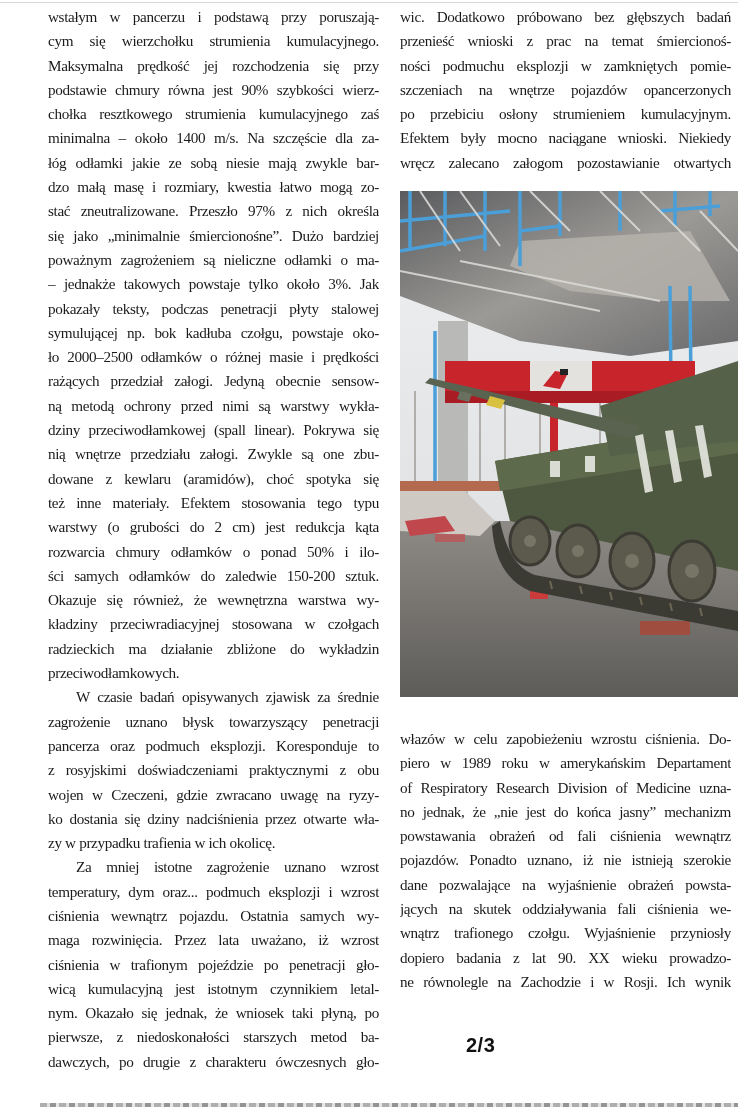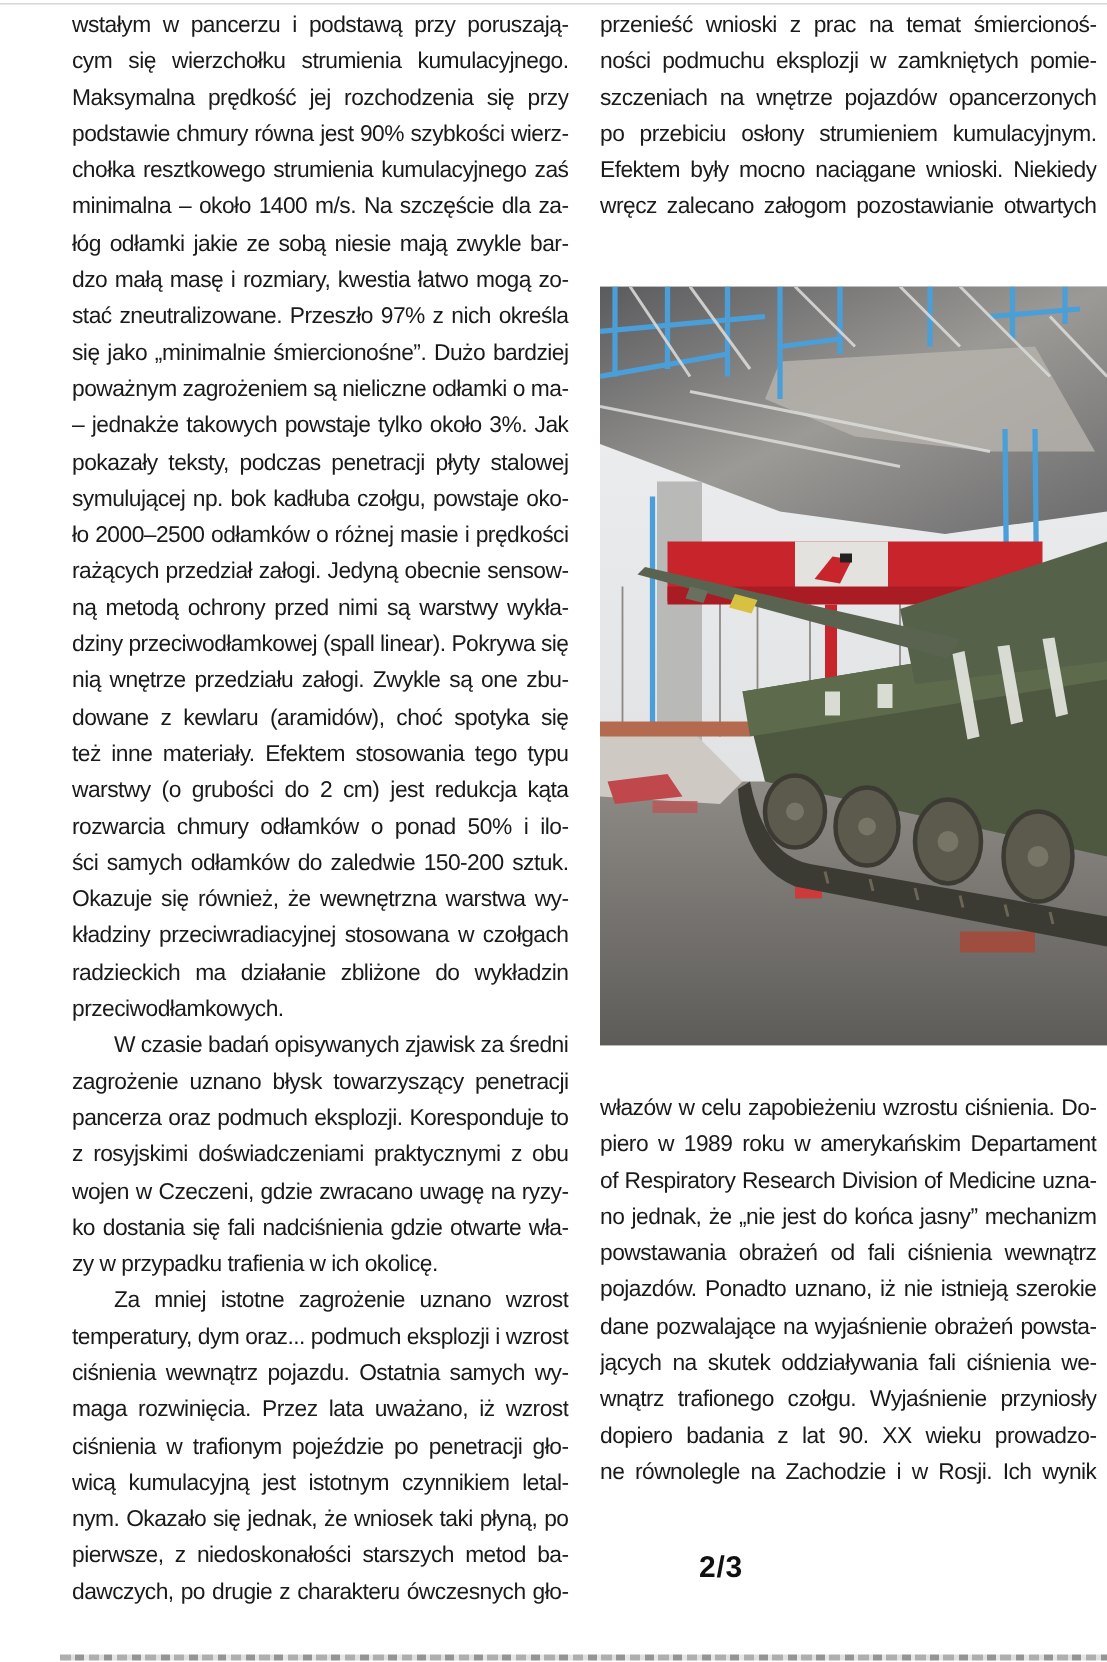--- a/index.html
+++ b/index.html
@@ -1,18 +1,18 @@
 <!DOCTYPE html>
 <html><head>
 <meta charset="utf-8">
 <style>
   html, body { margin: 0; padding: 0; background: #ffffff; }
   body { width: 738px; height: 1108px; position: relative; overflow: hidden; font-family: "Liberation Sans Narrow", "Liberation Sans", sans-serif; color: #1a1a1a; }
   .topline { position: absolute; left: 0; top: 2px; width: 738px; height: 1px; background: #d6d6d6; }
-  .col { position: absolute; font-size: 15.2px; line-height: 24.3px; letter-spacing: -0.35px; text-align: justify; }
+  .col { position: absolute; font-size: 15.2px; line-height: 24.3px; letter-spacing: -0.35px; text-align: justify; font-family: Liberation Serif, serif; }
   .col .ln { display: block; white-space: nowrap; text-align-last: justify; text-align: justify; height: 24.3px; overflow: hidden; }
   .col .ln.last { text-align-last: left; }
   .col .ln.indent { padding-left: 28px; }
   #left { left: 48px; top: 5px; width: 331px; }
   #right-top { left: 400px; top: 5px; width: 331px; }
   #right-bottom { left: 400px; top: 727px; width: 331px; }
   .photo { position: absolute; left: 400px; top: 191px; width: 338px; height: 506px; overflow: hidden; background: #8a8985; }
   .page-num { position: absolute; left: 466px; top: 1034px; font-family: "Liberation Sans", sans-serif; font-weight: bold; font-size: 20px; color: #111; letter-spacing: 0.5px; }
   .bottom-band { position: absolute; left: 40px; top: 1103px; width: 698px; height: 4px;
     background: repeating-linear-gradient(90deg, #9a9a9a 0 7px, #d8d8d8 7px 10px, #7a7a7a 10px 16px, #e0e0e0 16px 19px); opacity: 0.8; }
@@ -49,33 +49,34 @@
     <span class="ln">ści samych odłamków do zaledwie 150-200 sztuk.</span>
     <span class="ln">Okazuje się również, że wewnętrzna warstwa wy-</span>
     <span class="ln">kładziny przeciwradiacyjnej stosowana w czołgach</span>
     <span class="ln">radzieckich ma działanie zbliżone do wykładzin</span>
     <span class="ln last">przeciwodłamkowych.</span>
     <span class="ln indent">W czasie badań opisywanych zjawisk za średnie</span>
     <span class="ln">zagrożenie uznano błysk towarzyszący penetracji</span>
     <span class="ln">pancerza oraz podmuch eksplozji. Koresponduje to</span>
     <span class="ln">z rosyjskimi doświadczeniami praktycznymi z obu</span>
     <span class="ln">wojen w Czeczeni, gdzie zwracano uwagę na ryzy-</span>
-    <span class="ln">ko dostania się fali nadciśnienia gdzie otwarte wła-</span>
+    <span class="ln">ko dostania się dziny nadciśnienia przez otwarte wła-</span>
     <span class="ln last">zy w przypadku trafienia w ich okolicę.</span>
     <span class="ln indent">Za mniej istotne zagrożenie uznano wzrost</span>
     <span class="ln">temperatury, dym oraz... podmuch eksplozji i wzrost</span>
     <span class="ln">ciśnienia wewnątrz pojazdu. Ostatnia samych wy-</span>
     <span class="ln">maga rozwinięcia. Przez lata uważano, iż wzrost</span>
     <span class="ln">ciśnienia w trafionym pojeździe po penetracji gło-</span>
     <span class="ln">wicą kumulacyjną jest istotnym czynnikiem letal-</span>
     <span class="ln">nym. Okazało się jednak, że wniosek taki płyną, po</span>
     <span class="ln">pierwsze, z niedoskonałości starszych metod ba-</span>
     <span class="ln">dawczych, po drugie z charakteru ówczesnych gło-</span>
   </div>
 <div id="right-top" class="col">
+    <span class="ln">wic. Dodatkowo próbowano bez głębszych badań</span>
     <span class="ln">przenieść wnioski z prac na temat śmiercionoś-</span>
     <span class="ln">ności podmuchu eksplozji w zamkniętych pomie-</span>
     <span class="ln">szczeniach na wnętrze pojazdów opancerzonych</span>
     <span class="ln">po przebiciu osłony strumieniem kumulacyjnym.</span>
     <span class="ln">Efektem były mocno naciągane wnioski. Niekiedy</span>
     <span class="ln">wręcz zalecano załogom pozostawianie otwartych</span>
   </div>
 
 <div class="photo">
   <svg width="338" height="506" viewBox="0 0 338 506" xmlns="http://www.w3.org/2000/svg">

